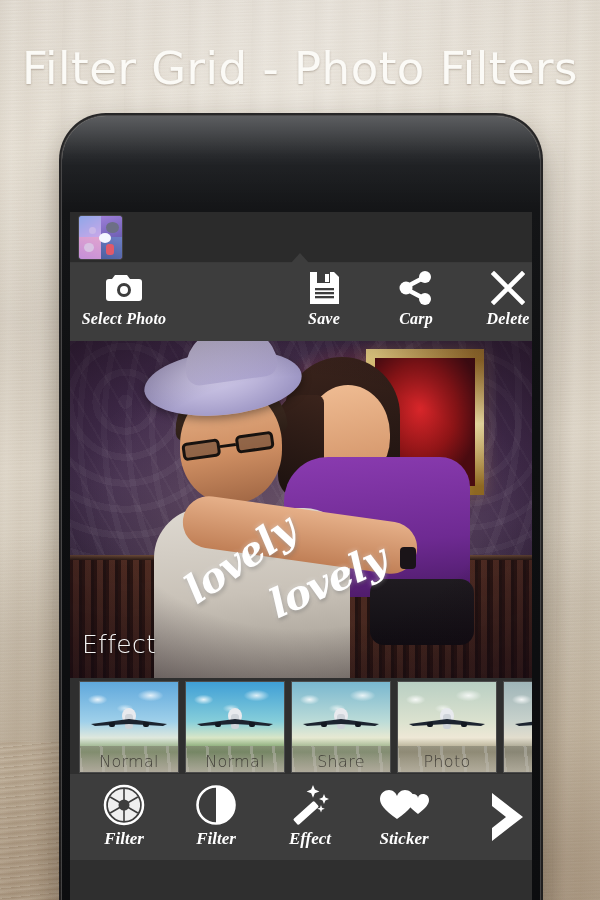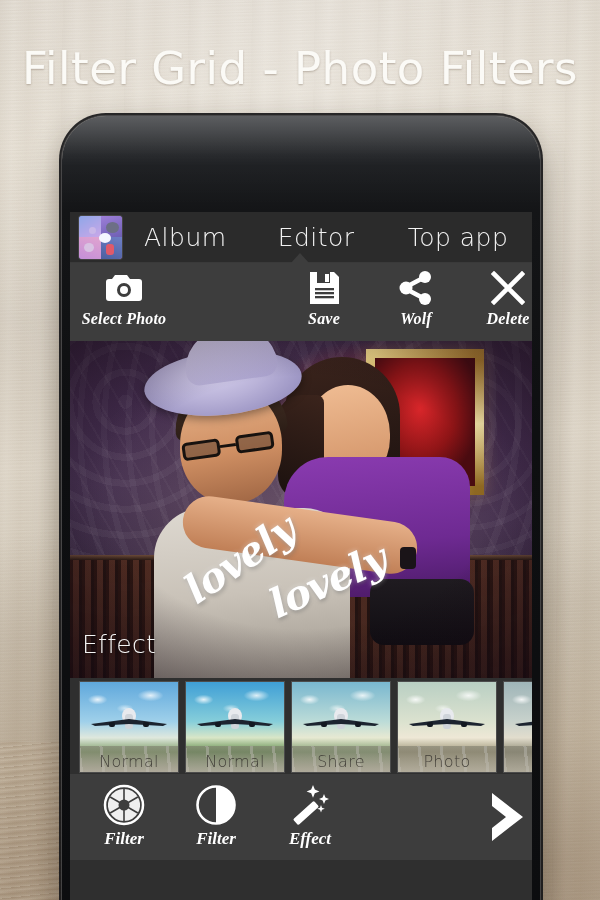--- a/index.html
+++ b/index.html
@@ -355,25 +355,20 @@
         <i class="ic-q1"></i>
           <i class="ic-q2"></i>
           <i class="ic-q3"></i>
           <i class="ic-q4"></i>
         <i class="ic-b1"></i>
           <i class="ic-b2"></i>
           <i class="ic-b3"></i>
           <i class="ic-b4"></i>
           <i class="ic-b5"></i>
       </div>
-      <div class="navtabs">
-        <span class="navtab nt-album">Album</span>
-        <span class="navtab nt-editor">Editor</span>
-        <span class="navtab nt-topapp">Top app</span>
-      </div>
       <div class="nav-caret"></div>
     </div>
 
     <div class="toolbar">
 
       <div class="tool t-select">
         <div class="tool-icon">
           <svg width="42" height="32" viewBox="0 0 42 32">
             <path d="M12 3h12l3 4h9a3 3 0 0 1 3 3v16a3 3 0 0 1-3 3H6a3 3 0 0 1-3-3V10a3 3 0 0 1 3-3h3z" fill="#fff"></path>
             <circle cx="21" cy="18" r="7" fill="#3d3d3d"></circle>
@@ -400,21 +395,21 @@
       <div class="tool t-share">
         <div class="tool-icon">
           <svg width="36" height="34" viewBox="0 0 36 34">
             <circle cx="27" cy="6" r="6" fill="#fff"></circle>
             <circle cx="8" cy="17" r="6.5" fill="#fff"></circle>
             <circle cx="27" cy="28" r="6" fill="#fff"></circle>
             <path d="M9 15.5 L26 6.5" stroke="#fff" stroke-width="4.5"></path>
             <path d="M9 18.5 L26 27.5" stroke="#fff" stroke-width="4.5"></path>
           </svg>
         </div>
-        <span class="tool-label">Wolf</span>
+        <span class="tool-label">Carp</span>
       </div>
 
       <div class="tool t-delete">
         <div class="tool-icon">
           <svg width="34" height="34" viewBox="0 0 34 34">
             <path d="M3 3 L31 31 M31 3 L3 31" stroke="#fff" stroke-width="4.6" stroke-linecap="square"></path>
           </svg>
         </div>
         <span class="tool-label">Delete</span>
       </div>
@@ -571,20 +566,29 @@
           <svg width="44" height="44" viewBox="0 0 44 44">
             <rect x="4" y="26" width="28" height="8" rx="1.5" transform="rotate(-42 18 30)" fill="#fff"></rect>
             <path d="M25 2 l1.8 4.6 4.6 1.8 -4.6 1.8 -1.8 4.6 -1.8-4.6 -4.6-1.8 4.6-1.8Z" fill="#fff"></path>
             <path d="M36 11 l1.4 3.6 3.6 1.4 -3.6 1.4 -1.4 3.6 -1.4-3.6 -3.6-1.4 3.6-1.4Z" fill="#fff"></path>
             <path d="M33 22 l1 2.8 2.8 1 -2.8 1 -1 2.8 -1-2.8 -2.8-1 2.8-1Z" fill="#fff"></path>
           </svg>
         </div>
         <span class="bb-label">Effect</span>
       </div>
 
+      <div class="bb b-4">
+        <div class="bb-icon">
+          <svg width="52" height="34" viewBox="0 0 52 34">
+            <path d="M19 31 C6 22 2 16 2 11 C2 5 7 2 11 2 C15 2 18 5 19 8 C20 5 23 2 27 2 C31 2 36 5 36 11 C36 16 32 22 19 31Z" fill="#fff"></path>
+            <path d="M40 26 C32 20 29 16 29 12 C29 8 32 6 35 6 C38 6 40 8 40 10 C40 8 42 6 45 6 C48 6 51 8 51 12 C51 16 48 20 40 26Z" fill="#fff"></path>
+          </svg>
+        </div>
+        <span class="bb-label">Sticker</span>
+      </div>
 
       <div class="bb b-5">
         <div class="bb-icon">
           <svg width="46" height="54" viewBox="0 0 46 54">
             <path d="M9 3 L40 27 L9 51 L9 38 L23 27 L9 16 Z" fill="#fff"></path>
           </svg>
         </div>
         <span class="bb-label"></span>
       </div>
     </div>

